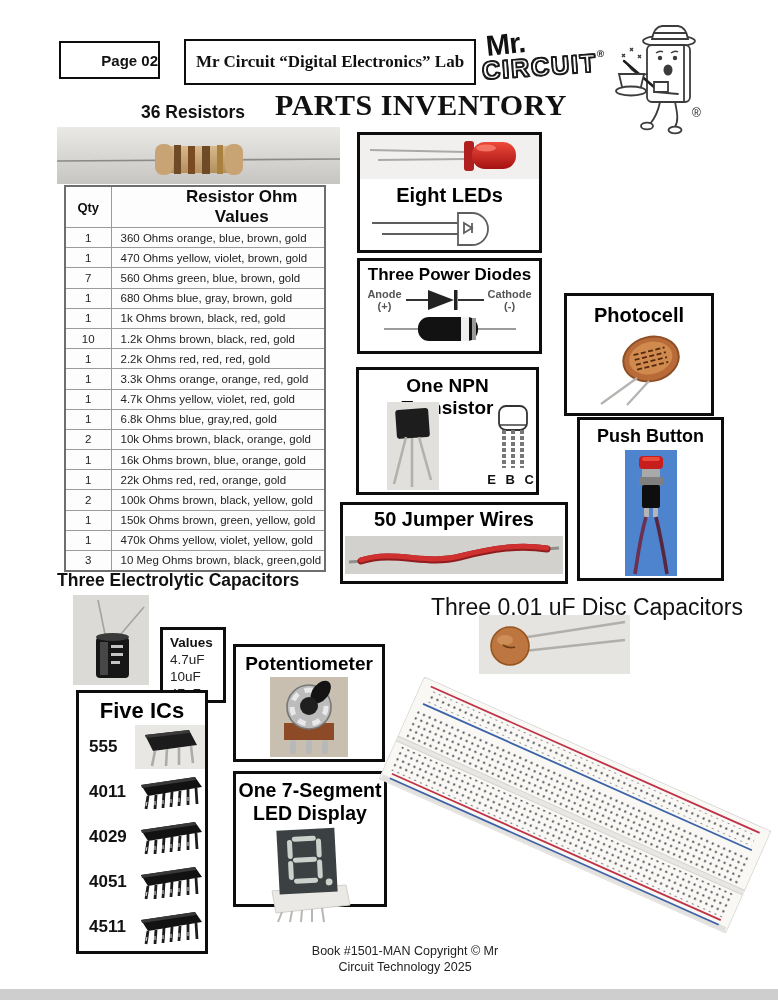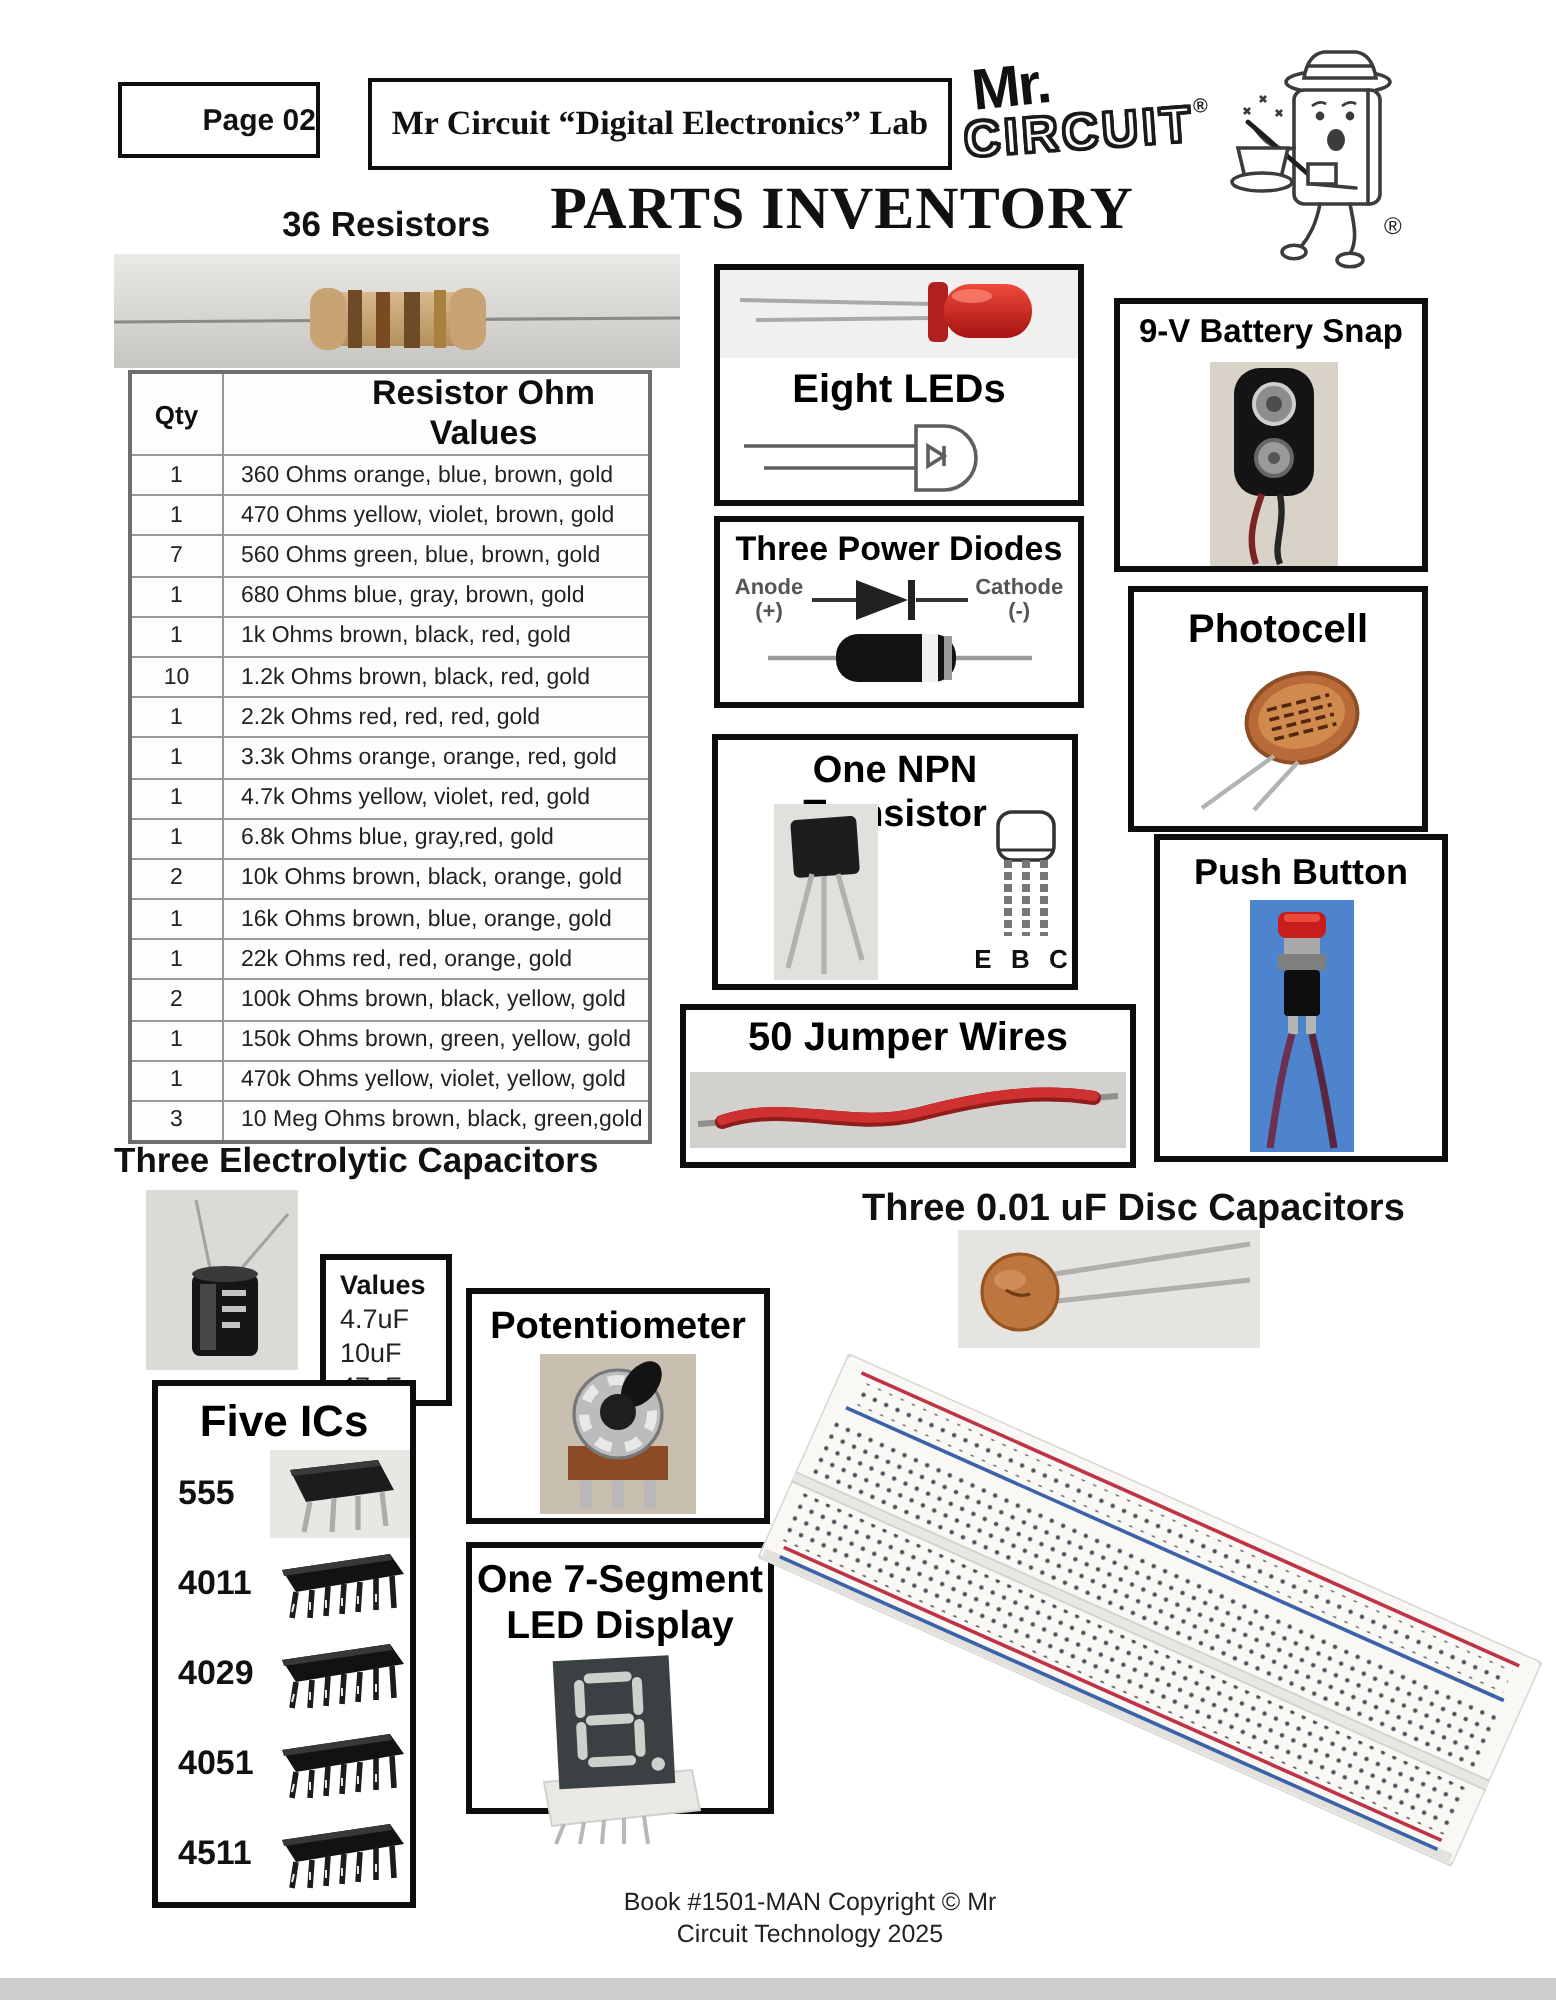--- a/index.html
+++ b/index.html
@@ -297,34 +297,20 @@
     <div class="box-title" style="font-size:20px; margin-top:3px;">50 Jumper Wires</div>
     <svg width="218" height="38" viewBox="0 0 218 38" style="display:block; margin:5px auto 0;">
       <rect width="218" height="38" fill="#d3d1ce"></rect>
       <line x1="4" y1="26" x2="18" y2="25" stroke="#8f8f8d" stroke-width="3"></line>
       <line x1="200" y1="13" x2="214" y2="12" stroke="#8f8f8d" stroke-width="3"></line>
       <path d="M16,25 C 50,14 80,30 115,21 S 175,9 202,13" fill="none" stroke="#8f1d1d" stroke-width="7" stroke-linecap="round"></path>
       <path d="M16,24 C 50,13 80,29 115,20 S 175,8 202,12" fill="none" stroke="#cf3030" stroke-width="5" stroke-linecap="round"></path>
     </svg>
   </div>
 
-  <div class="bbox" style="left:557px; top:149px; width:157px; height:137px;">
-    <div class="box-title" style="font-size:16.5px; margin-top:5px;">9-V Battery Snap</div>
-    <span class="plus-sign">+</span>
-    <svg class="abs" style="left:45px; top:29px;" width="64" height="102" viewBox="0 0 64 102">
-      <rect width="64" height="102" fill="#d8d2c8"></rect>
-      <rect x="12" y="3" width="40" height="64" rx="13" fill="#141414"></rect>
-      <circle cx="32" cy="21" r="10" fill="#8d8d8d" stroke="#cfcfcf" stroke-width="2"></circle>
-      <circle cx="32" cy="21" r="4" fill="#4d4d4d"></circle>
-      <circle cx="32" cy="48" r="9" fill="#9a9a9a" stroke="#666" stroke-width="2"></circle>
-      <circle cx="32" cy="48" r="3" fill="#555"></circle>
-      <path d="M26,66 C 21,80 19,90 23,101" fill="none" stroke="#7a2525" stroke-width="3.2"></path>
-      <path d="M35,66 C 38,82 31,92 35,101" fill="none" stroke="#262626" stroke-width="3.2"></path>
-    </svg>
-  </div>
 
   <div class="bbox" style="left:564px; top:293px; width:150px; height:123px;">
     <div class="box-title" style="font-size:20px; margin-top:8px;">Photocell</div>
     <svg width="128" height="76" viewBox="0 0 128 76" style="display:block; margin:4px auto 0;">
       <g transform="rotate(-14 76 28)">
         <ellipse cx="76" cy="28" rx="28" ry="22" fill="#b86a38" stroke="#8f4f26" stroke-width="2"></ellipse>
         <ellipse cx="76" cy="27" rx="22" ry="16" fill="#d08a4e"></ellipse>
         <g stroke="#53280f" stroke-width="1.8" fill="none">
           <path d="M60,20 h32 m-32,5 h32 m-32,5 h32 m-32,5 h32" stroke-dasharray="5,2.5"></path>
         </g>
@@ -364,21 +350,21 @@
       <rect x="38" y="66" width="9" height="3"></rect>
     </g>
   </svg>
   <div class="values-box">
     <div class="vlabel">Values</div>
     <div class="vitem">4.7uF</div>
     <div class="vitem">10uF</div>
     <div class="vitem">47uF</div>
   </div>
 
-  <div class="abs" style="left:431px; top:594px; font-size:19px; font-weight:bold;">Three 0.01 uF Disc Capacitors</div>
+  <div class="abs" style="left:431px; top:594px; font-size:23px; font-weight:normal;">Three 0.01 uF Disc Capacitors</div>
   <svg class="abs" style="left:479px; top:615px;" width="151" height="59" viewBox="0 0 151 59">
     <rect width="151" height="59" fill="#e6e4e1"></rect>
     <line x1="42" y1="23" x2="146" y2="7" stroke="#b1afac" stroke-width="2.6"></line>
     <line x1="45" y1="36" x2="146" y2="25" stroke="#b1afac" stroke-width="2.6"></line>
     <circle cx="31" cy="31" r="19" fill="#bd7640" stroke="#97561f" stroke-width="1.6"></circle>
     <ellipse cx="26" cy="25" rx="8" ry="5" fill="#d2955c" opacity="0.8"></ellipse>
     <path d="M24,30 q6,4 12,2" stroke="#6e3c14" stroke-width="1.6" fill="none"></path>
   </svg>
 
   <div class="bbox" style="left:76px; top:690px; width:132px; height:264px;">

